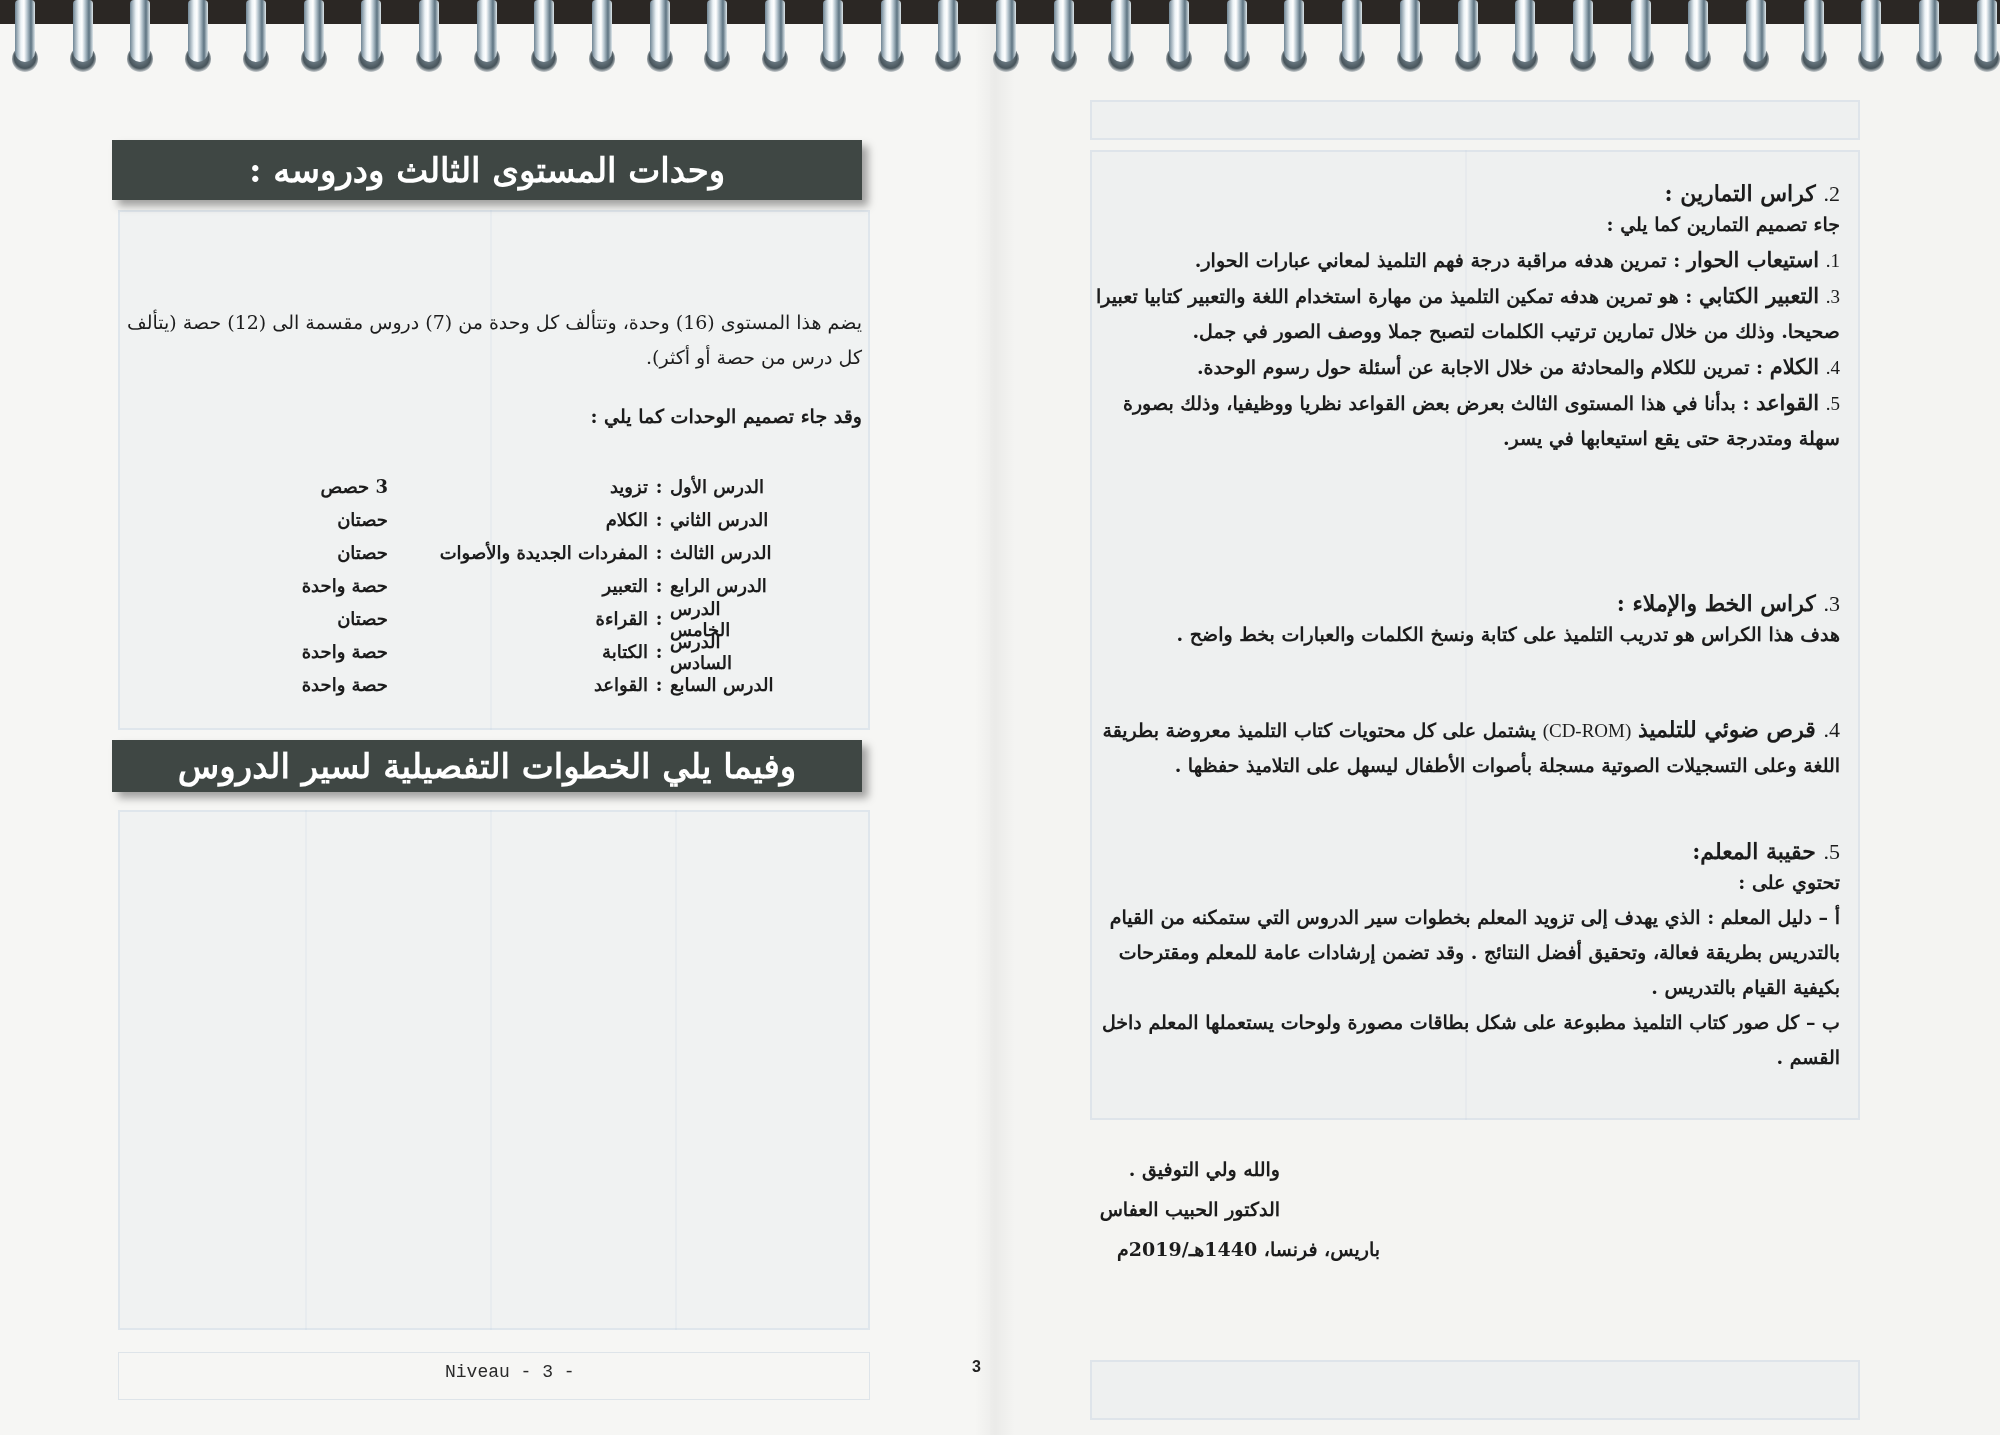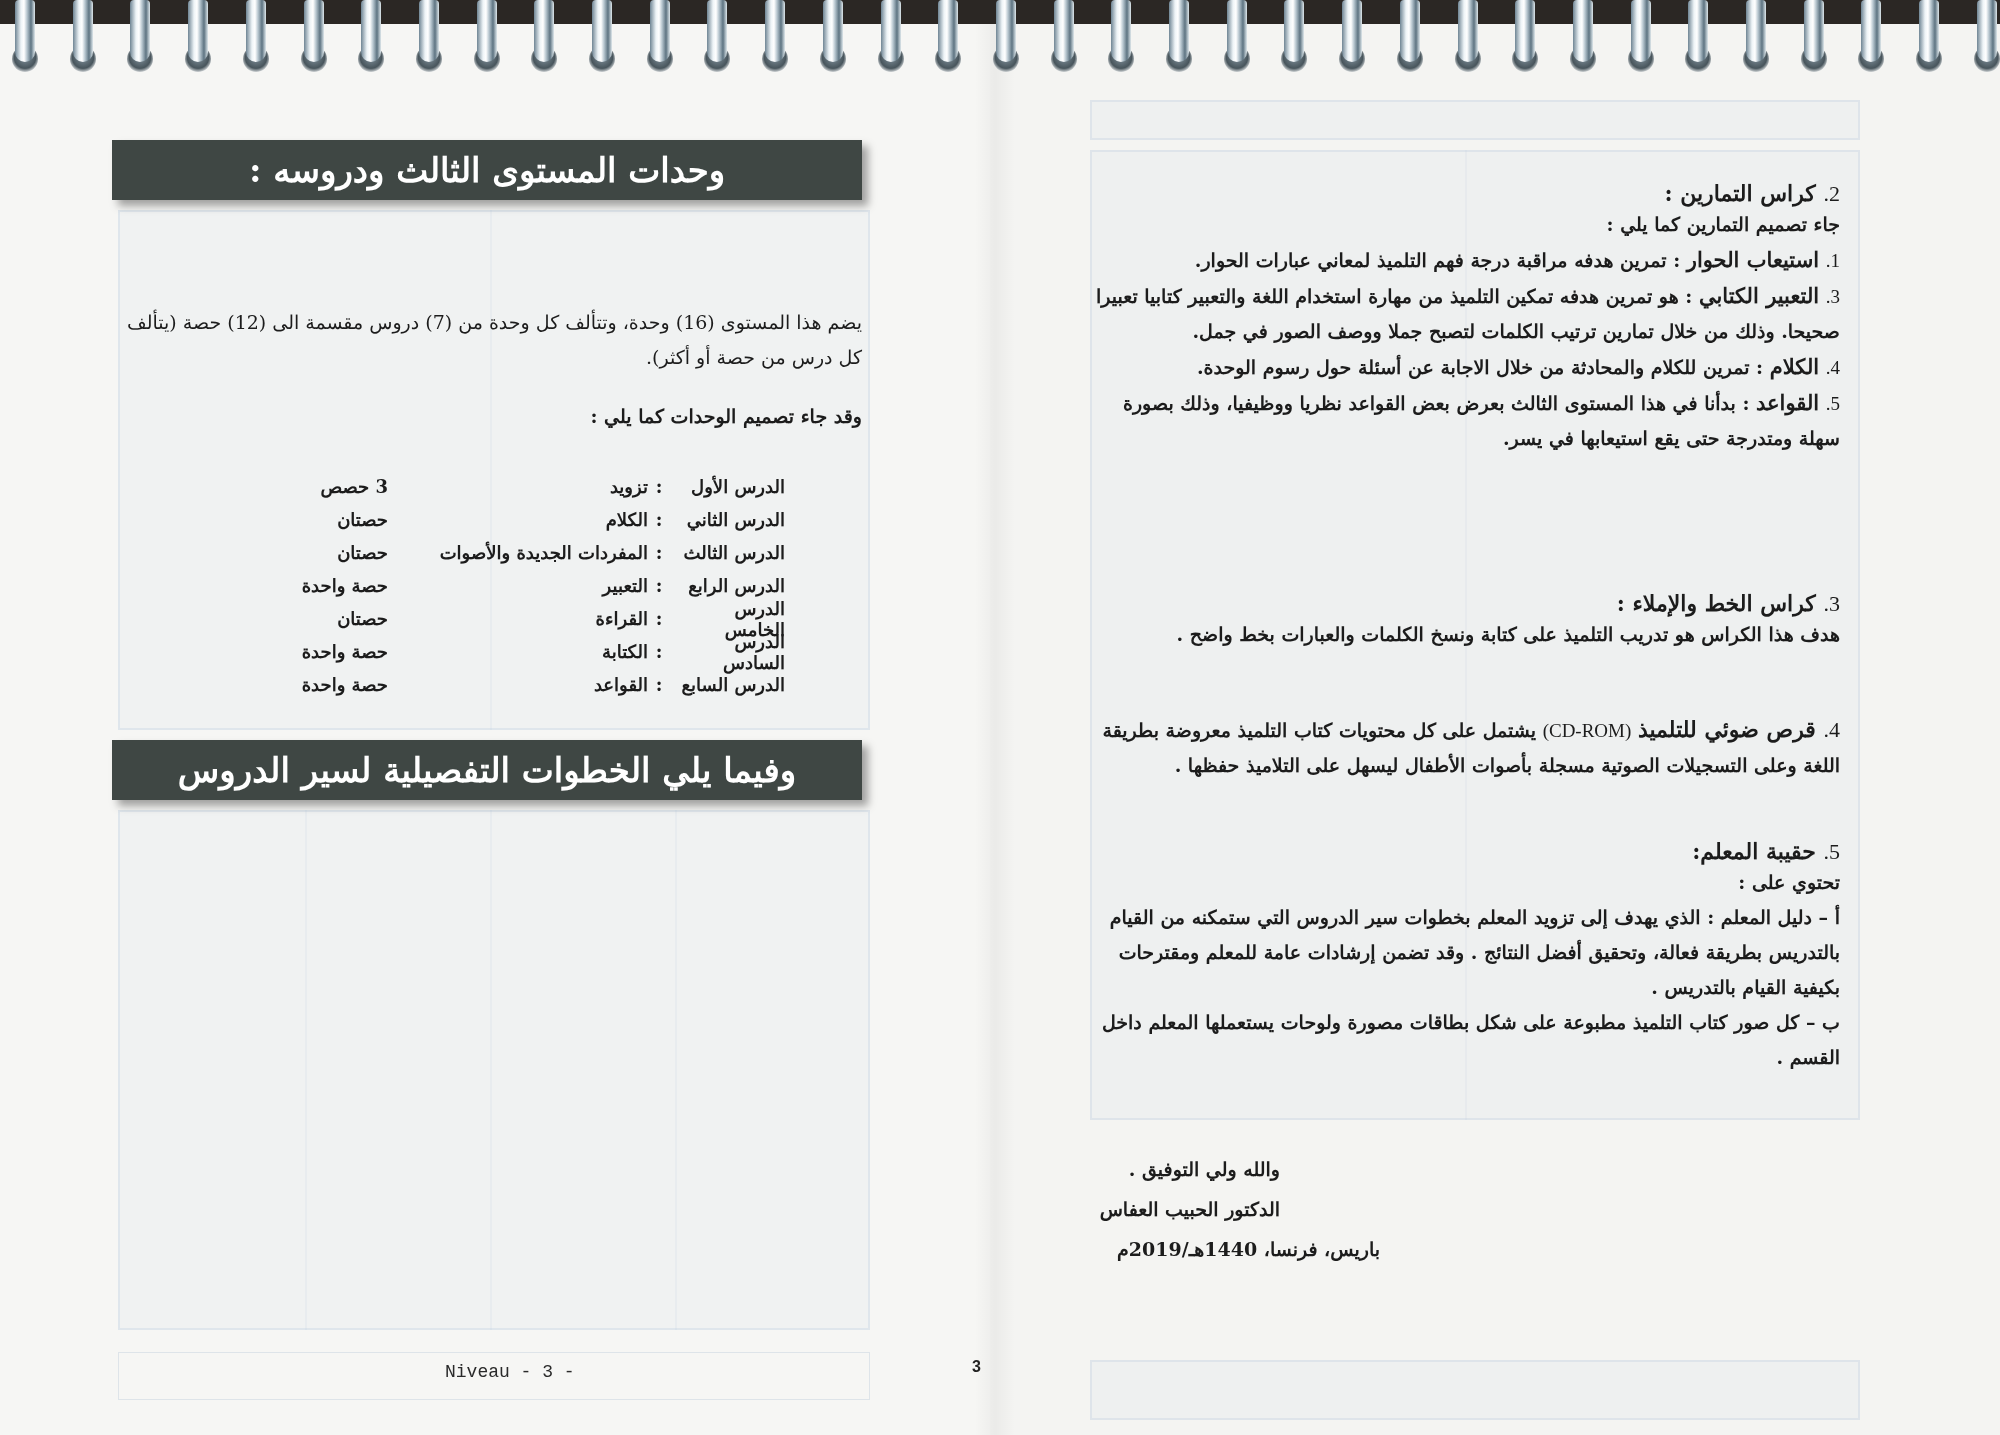--- a/index.html
+++ b/index.html
@@ -26,31 +26,31 @@
     
     .ghost { position: absolute; border: 2px solid rgba(150,180,210,0.18); background: rgba(190,210,230,0.10); }
     .ghost-col { position: absolute; background: rgba(180,200,225,0.12); }
 
     
     .banner { position: absolute; background: #3f4744; color: #ffffff;
       box-shadow: 6px 6px 8px rgba(0,0,0,0.35);
       display: flex; align-items: center; justify-content: center;
       font-family: "DejaVu Serif", serif; font-weight: bold; }
     .banner-units { left: 112px; top: 140px; width: 750px; height: 60px; font-size: 34px; }
-    .banner-steps { left: 112px; top: 740px; width: 750px; height: 60px; font-size: 34px; }
+    .banner-steps { left: 112px; top: 740px; width: 750px; height: 52px; font-size: 34px; }
 
     .rtl { direction: rtl; text-align: right; unicode-bidi: embed; }
 
     
     .intro { position: absolute; left: 112px; top: 305px; width: 750px; font-size: 19px; line-height: 35px; font-weight: normal; }
     .intro-design { position: absolute; left: 112px; top: 405px; width: 750px; font-size: 19px; font-weight: bold; }
 
     .lesson-table { position: absolute; left: 225px; top: 470px; width: 560px; font-size: 18px; font-weight: bold; }
     .lesson-row { display: flex; direction: rtl; height: 33px; align-items: center; }
-    .lesson-name { width: 115px; text-align: right; }
+    .lesson-name { width: 115px; text-align: left; }
     .lesson-sep { width: 22px; text-align: center; }
     .lesson-topic { width: 250px; text-align: right; }
     .lesson-sessions { flex: 1; text-align: right; padding-right: 10px; }
 
     
     .footer-box { position: absolute; left: 118px; top: 1352px; width: 752px; height: 48px; border: 1px solid rgba(150,175,200,0.25); }
     .footer-level { position: absolute; left: 445px; top: 1362px; font-family: Liberation Mono, monospace; font-size: 18px; color: #2a2a2a; }
     .page-number { position: absolute; left: 972px; top: 1358px; font-family: "Liberation Sans", sans-serif; font-weight: bold; font-size: 16px; color: #222; }
 
     

